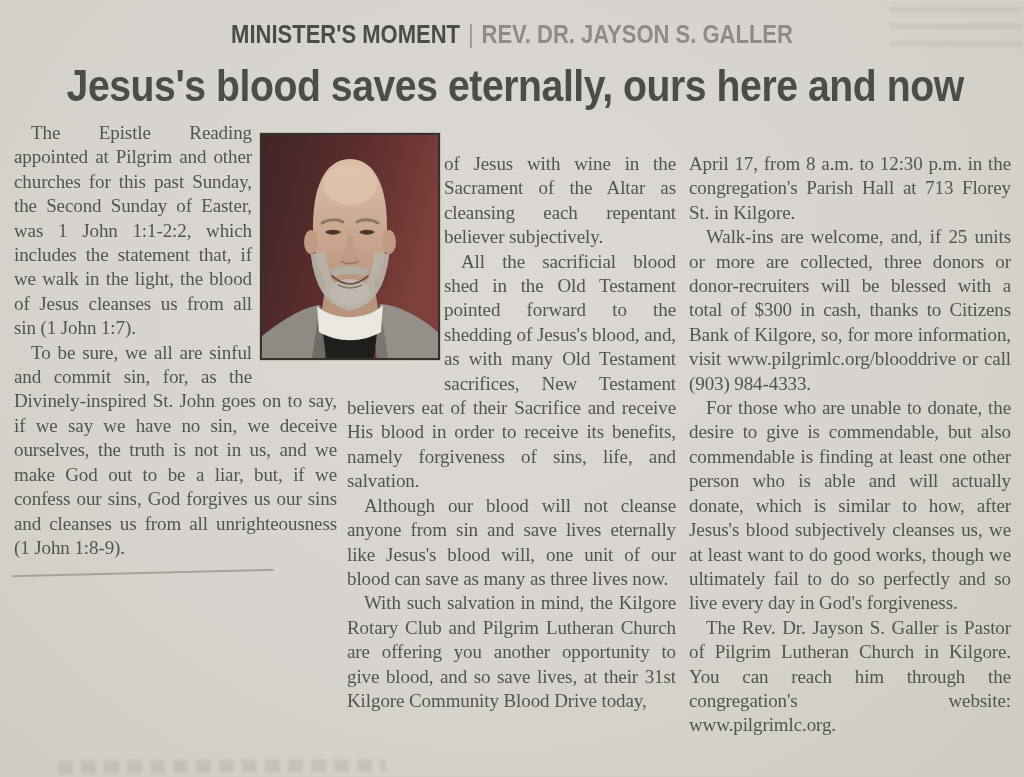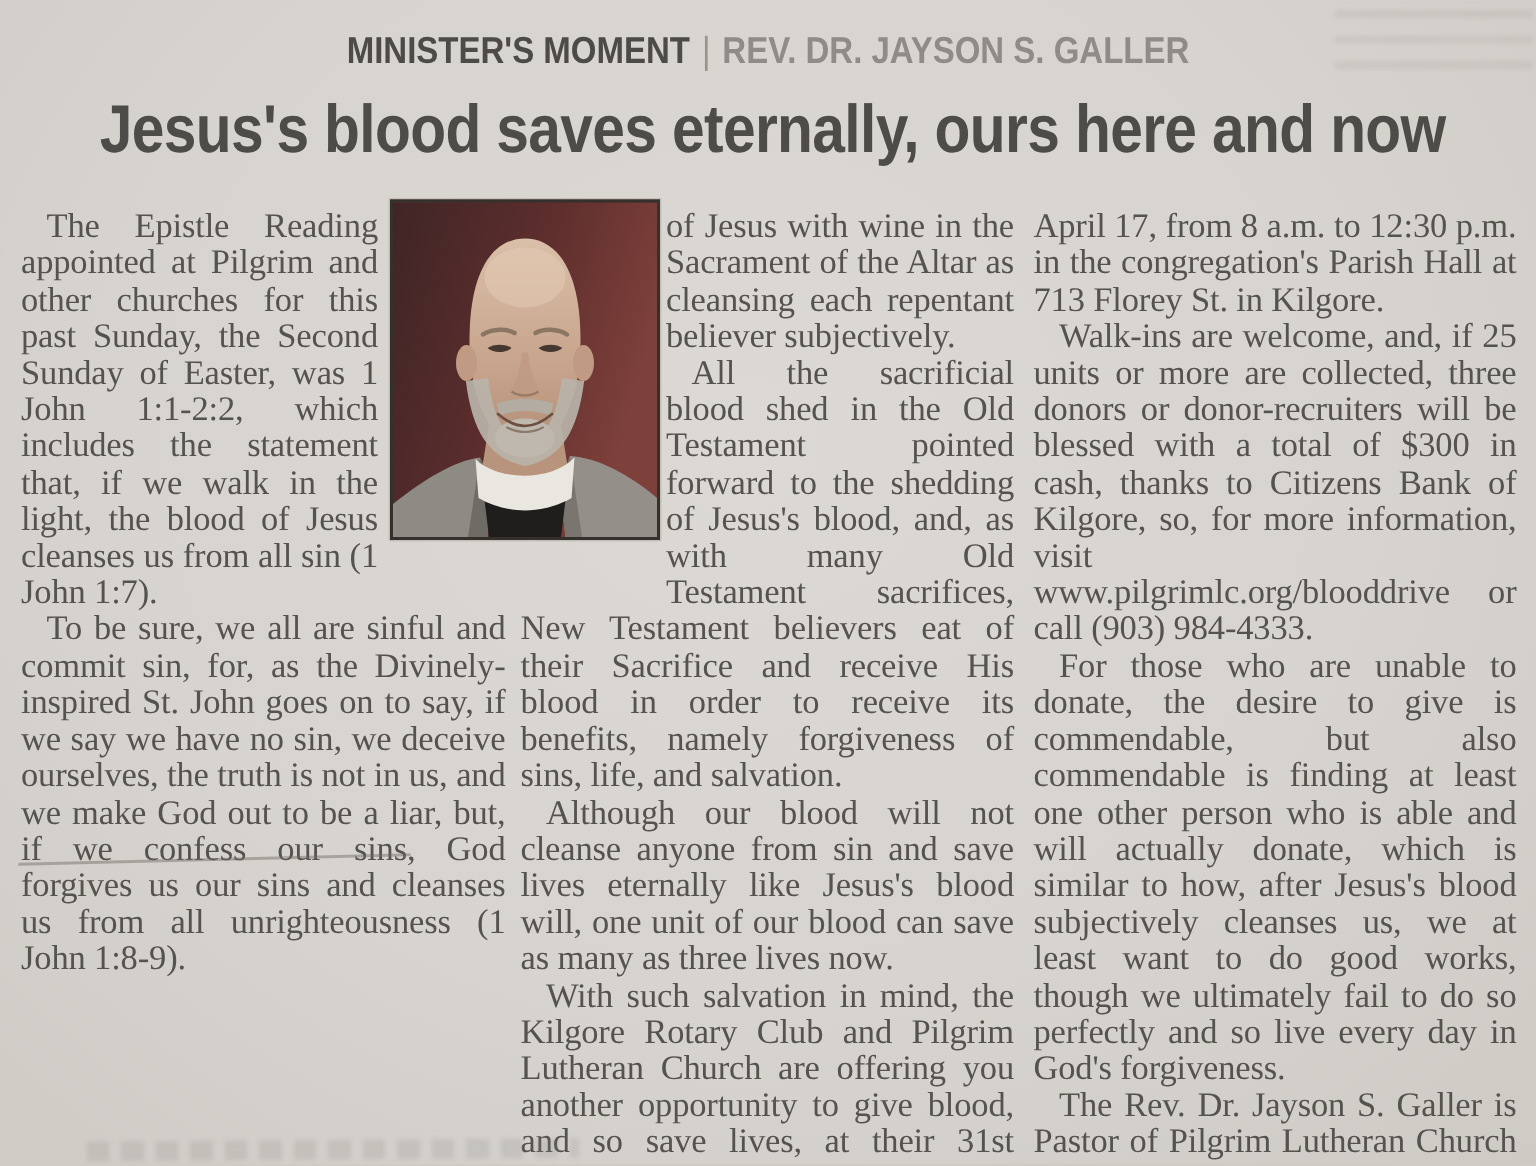--- a/index.html
+++ b/index.html
@@ -18,26 +18,26 @@
   .kicker .sep{color:#98958f;font-weight:400;padding:0 9px;}
   .kicker .author{color:#8f8c87;}
   
   .headline{
     position:absolute;top:60px;left:0;width:100%;margin:0;text-align:center;
     font-family:"Liberation Sans", sans-serif;font-weight:700;font-size:45px;
     color:#4d4c49;transform:scaleX(0.87);letter-spacing:-0.5px;white-space:nowrap;
   }
   
   .col{
-    position:absolute;top:139px;text-align:justify;
-    font-size:23px;line-height:24.4px;color:#55534e;
+    position:absolute;top:121px;text-align:justify;
+    font-size:19px;line-height:24.4px;color:#55534e;
     letter-spacing:-0.1px;hyphens:auto;-webkit-hyphens:auto;
   }
   .col p{margin:0;text-indent:17px;}
-  .col p.noindent{text-indent:0;}
+  .col p.noindent{text-indent:0;margin-top:31px;}
   .col1{left:14px;width:323px;}
   .col2{left:347px;width:329px;}
   .col3{left:689px;width:322px;}
   .cutout-r{float:right;width:85px;height:264px;}
   .cutout-l{float:left;width:97px;height:264px;}
   .byline{}
   
   .photo{
     position:absolute;left:260px;top:133px;width:176px;height:223px;
     border:2px solid #34312d;box-shadow:0 0 0 1px #c3bfb8;background:#5d2f2f;

